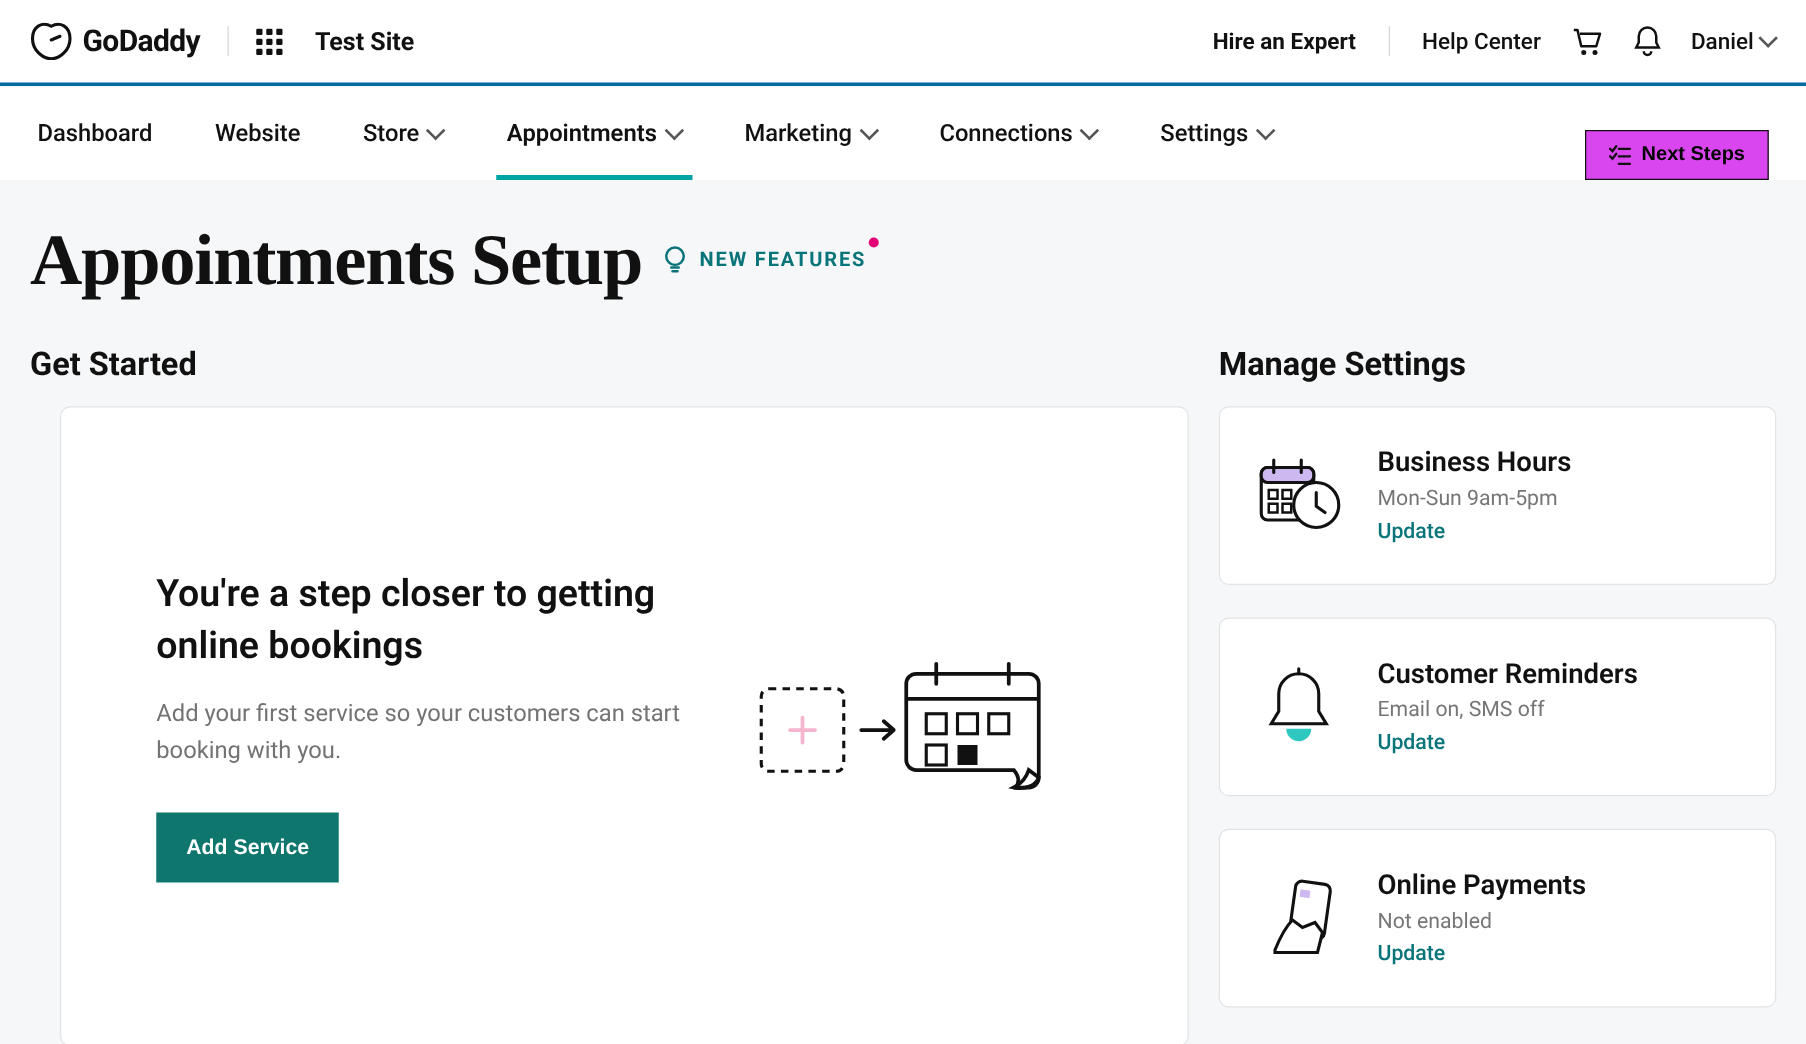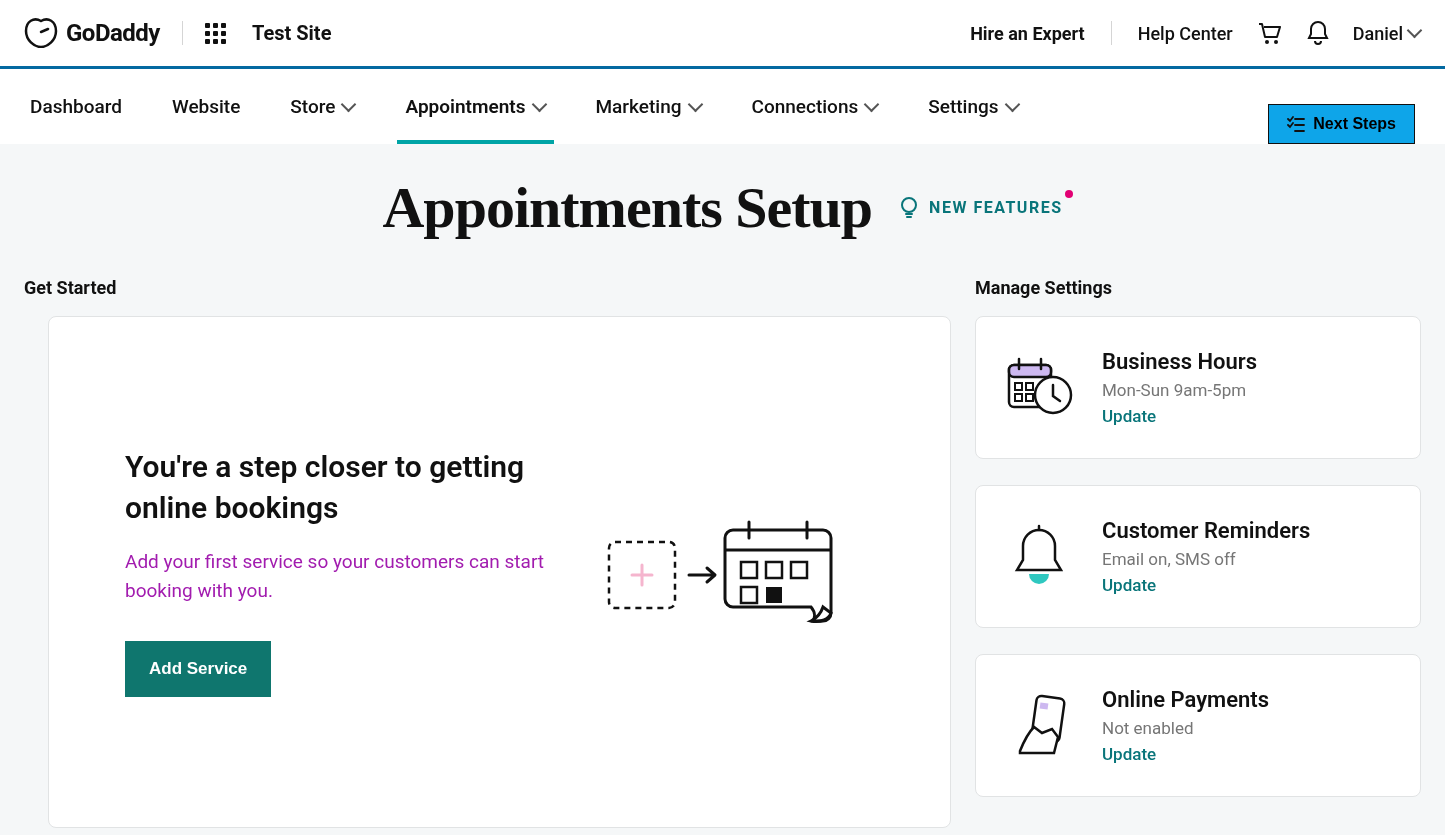--- a/index.html
+++ b/index.html
@@ -112,41 +112,40 @@
       position: absolute;
       bottom: 0;
       left: -8px;
       right: -8px;
       height: 4px;
       background: #00a4a6;
     }
     .next-steps-btn {
       margin-left: auto;
       border: 1.5px solid #111;
-      background: #0ea5e9;
+      background: #d946ef;
       padding: 10px 18px;
       font-size: 16px;
       font-weight: 700;
       cursor: pointer;
       display: flex;
       align-items: center;
       gap: 8px;
     }
 
     .content {
       background: #f5f7f8;
       padding: 30px 24px 60px;
       min-height: 700px;
     }
     .page-title-row {
       display: flex;
       align-items: center;
-      gap: 27px;
+      gap: 16px;
       margin-bottom: 36px;
-      justify-content: center;
     }
     .page-title {
       font-family: Georgia, 'Times New Roman', serif;
       font-size: 58px;
       font-weight: 700;
       letter-spacing: -1px;
     }
     .new-features {
       display: flex;
       align-items: center;
@@ -168,21 +167,21 @@
       border-radius: 50%;
     }
 
     .columns {
       display: flex;
       gap: 24px;
     }
     .col-left { flex: 1; }
     .col-right { width: 446px; }
     .section-title {
-      font-size: 18px;
+      font-size: 26px;
       font-weight: 700;
       margin-bottom: 18px;
     }
 
     .card {
       background: #fff;
       border: 1px solid #e1e3e4;
       border-radius: 8px;
     }
     .get-started-card {
@@ -195,21 +194,21 @@
     }
     .gs-text h3 {
       font-size: 30px;
       font-weight: 600;
       line-height: 1.35;
       margin-bottom: 20px;
       max-width: 440px;
     }
     .gs-text p {
       font-size: 19px;
-      color: #a21caf;
+      color: #737373;
       line-height: 1.5;
       margin-bottom: 36px;
       max-width: 440px;
     }
     .add-service-btn {
       background: #0f766e;
       color: #fff;
       border: none;
       padding: 18px 24px;
       font-size: 17px;

